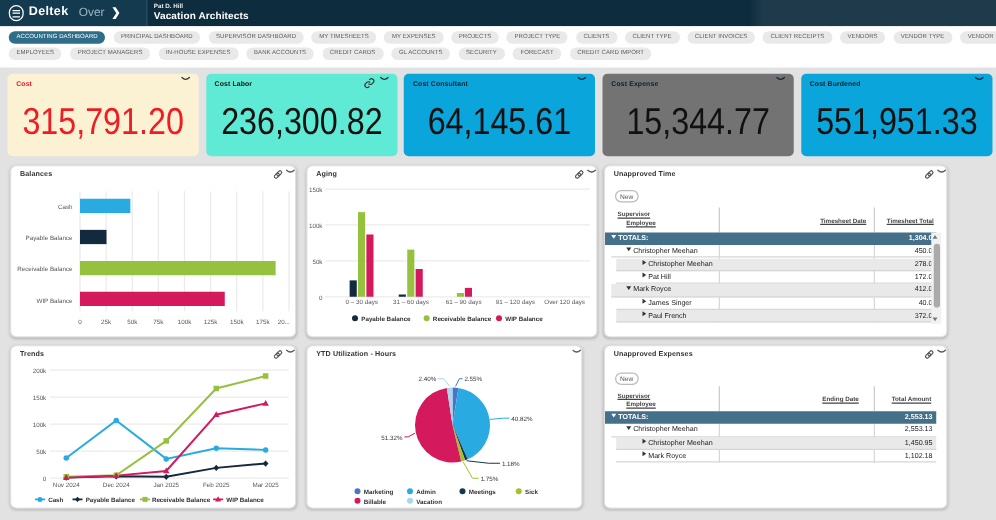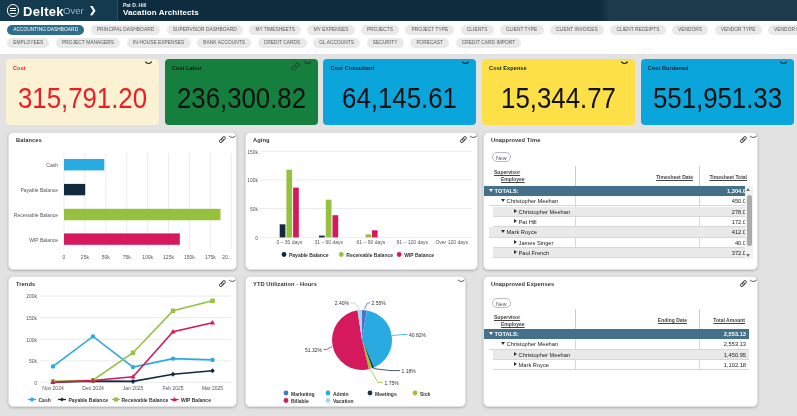--- a/index.html
+++ b/index.html
@@ -2,21 +2,21 @@
 <html><head><meta charset="utf-8"><style>
 *{margin:0;padding:0;box-sizing:border-box;}
 html,body{width:797px;height:416px;overflow:hidden;}
 body{font-family:"Liberation Sans",sans-serif;background:#e2e2e2;position:relative;}
 
 #hdr{position:absolute;left:0;top:0;width:797px;height:21px;background:#0d2c3e;}
 #hdrseg{position:absolute;left:600px;top:0;width:197px;height:21px;background:linear-gradient(90deg,rgba(255,255,255,0) 0,rgba(255,255,255,0.07) 10px,rgba(255,255,255,0.07) 100%);}
 #hdrleft{position:absolute;left:0;top:0;width:118px;height:21px;background:#143a50;border-right:1px solid #2a4f63;}
 #burger{position:absolute;left:6.5px;top:4px;width:12.5px;height:12.5px;border:1px solid #fff;border-radius:50%;}
 #burger div{position:absolute;left:2.3px;right:2.3px;height:1px;background:#fff;}
-.dk{color:#fff;font-weight:bold;font-size:13px;position:absolute;top:4px;left:23px;letter-spacing:0.3px;}
+.dk{color:#fff;font-weight:bold;font-size:10px;position:absolute;top:4px;left:23px;letter-spacing:0.3px;}
 .aj{color:#9db6c4;font-size:9.5px;position:absolute;top:5px;left:63px;font-weight:400;}
 .chev-r{position:absolute;top:5px;left:89px;color:#fff;font-size:9px;font-weight:bold;}
 .pat{position:absolute;left:123px;top:2px;color:#e8eef2;font-size:5px;font-weight:bold;}
 .acc{position:absolute;left:123px;top:8px;color:#fff;font-size:8px;font-weight:bold;letter-spacing:0.1px;}
 
 #tabs{position:absolute;left:0;top:21px;width:797px;height:33px;background:#fff;}
 .trow{position:absolute;left:7px;display:flex;gap:6.2px;white-space:nowrap;}
 .pill{background:#e9e9e9;color:#5a5a5a;font-size:4.8px;line-height:9.5px;height:9.5px;padding:0 6.2px;border-radius:5px;letter-spacing:0.05px;}
 .pill.sel{background:#2e6e88;color:#fff;}
 
@@ -87,38 +87,38 @@
 </div>
 </div>
 
 <div class="card" style="left:6px;background:#fbf1d3;">
   <div class="lbl" style="color:#ee1c25;">Cost</div>
   <div class="val" style="color:#ee1c25;">315,791.20</div>
   <svg class="cv" width="7" height="5">
       <path d="M0.5,1 Q3.5,4 6.5,1" stroke="#333" stroke-width="1.1" fill="none" stroke-linecap="round"></path>
     </svg>
 </div>
-<div class="card" style="left:164.7px;background:#15803d;">
+<div class="card" style="left:164.7px;background:#5eead4;">
   <div class="lbl" style="color:#111;">Cost Labor</div>
   <div class="val">236,300.82</div>
   <svg class="lk" width="9" height="9" viewBox="0 0 24 24">
       <path fill="none" stroke="#333" stroke-width="2.6" d="M10 13a5 5 0 0 0 7.5.5l3-3a5 5 0 0 0-7-7l-1.7 1.7M14 11a5 5 0 0 0-7.5-.5l-3 3a5 5 0 0 0 7 7l1.7-1.7"></path>
     </svg>
   <svg class="cv" width="7" height="5">
       <path d="M0.5,1 Q3.5,4 6.5,1" stroke="#333" stroke-width="1.1" fill="none" stroke-linecap="round"></path>
     </svg>
 </div>
 <div class="card" style="left:323.4px;background:#0aa5da;">
   <div class="lbl" style="color:#07222e;">Cost Consultant</div>
   <div class="val">64,145.61</div>
   <svg class="cv" width="7" height="5">
       <path d="M0.5,1 Q3.5,4 6.5,1" stroke="#0b2a38" stroke-width="1.1" fill="none" stroke-linecap="round"></path>
     </svg>
 </div>
-<div class="card" style="left:482.1px;background:#fde047;">
+<div class="card" style="left:482.1px;background:#737373;">
   <div class="lbl" style="color:#07222e;">Cost Expense</div>
   <div class="val">15,344.77</div>
   <svg class="cv" width="7" height="5">
       <path d="M0.5,1 Q3.5,4 6.5,1" stroke="#0b2a38" stroke-width="1.1" fill="none" stroke-linecap="round"></path>
     </svg>
 </div>
 <div class="card" style="left:640.8px;background:#0aa5da;">
   <div class="lbl" style="color:#07222e;">Cost Burdened</div>
   <div class="val">551,951.33</div>
   <svg class="cv" width="7" height="5">

